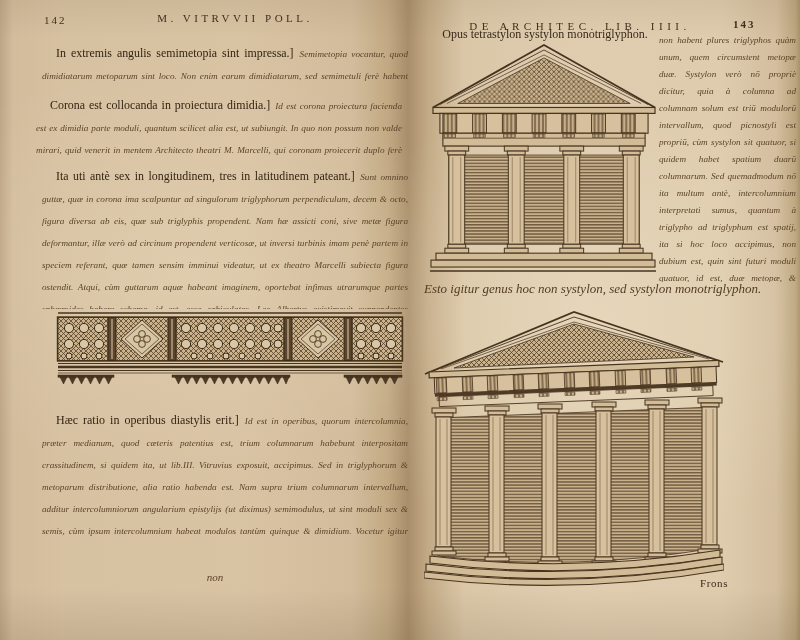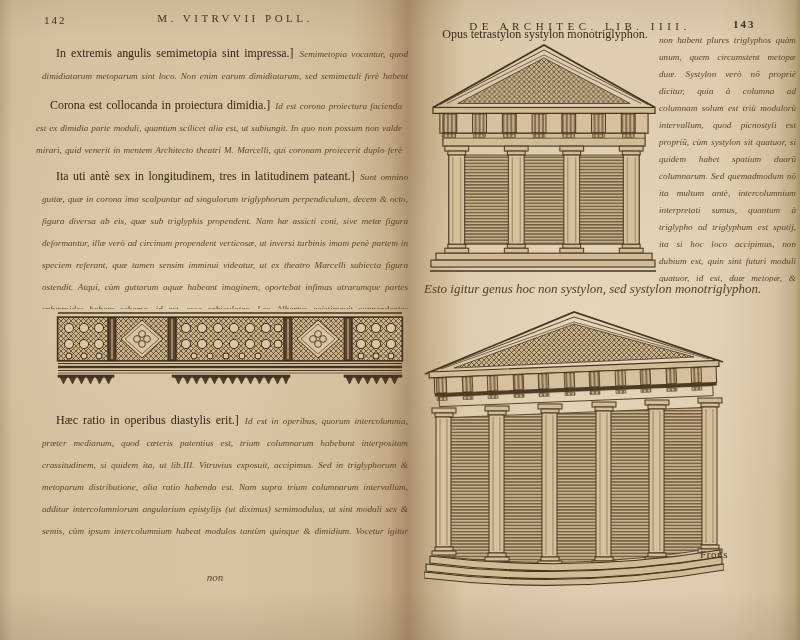--- a/index.html
+++ b/index.html
@@ -405,15 +405,15 @@
       </g>
 
       <g fill="#d2bb97" stroke="#46341f" stroke-width="1.1">
         <path d="M6,246 Q150,264 296,240 L296,247 Q150,271 6,253 Z"></path>
         <path d="M2,254 Q150,272 298,247 L298,254 Q150,279 2,261 Z"></path>
         <path d="M0,262 Q150,280 300,254 L300,260 Q150,286 0,268 Z"></path>
       </g>
     </svg>
   </div>
 
-  <div class="abs frons" style="left:700px;top:548px;text-align:right;">Frons</div>
+  <div class="abs frons" style="left:700px;top:577px;text-align:right;">Frons</div>
 
 </div>
 
 </body></html>

